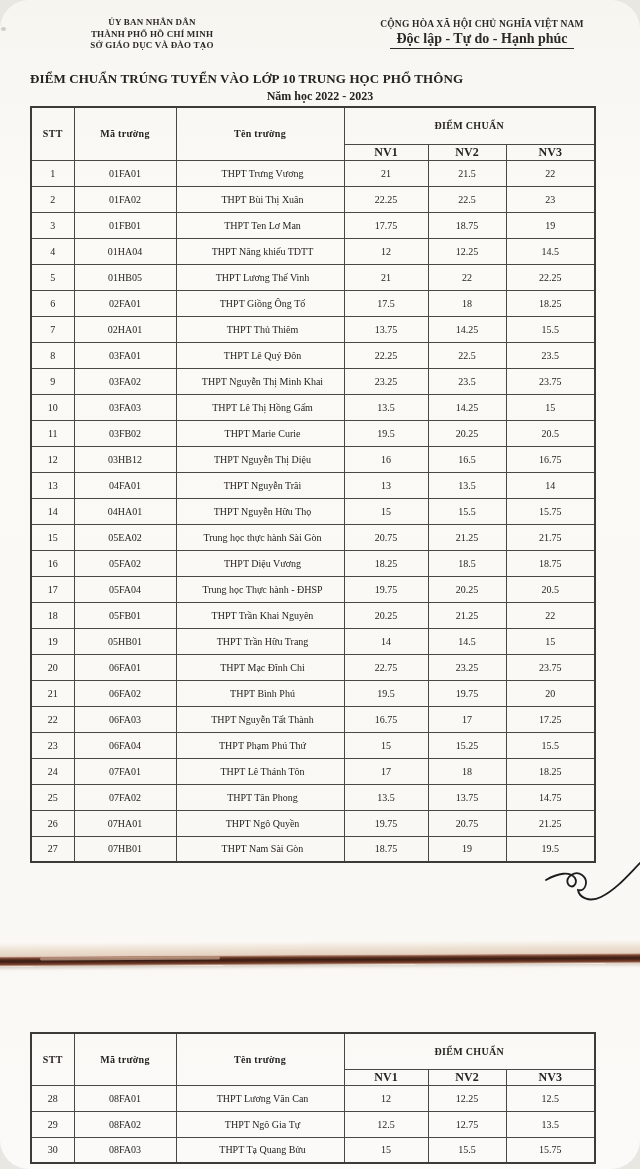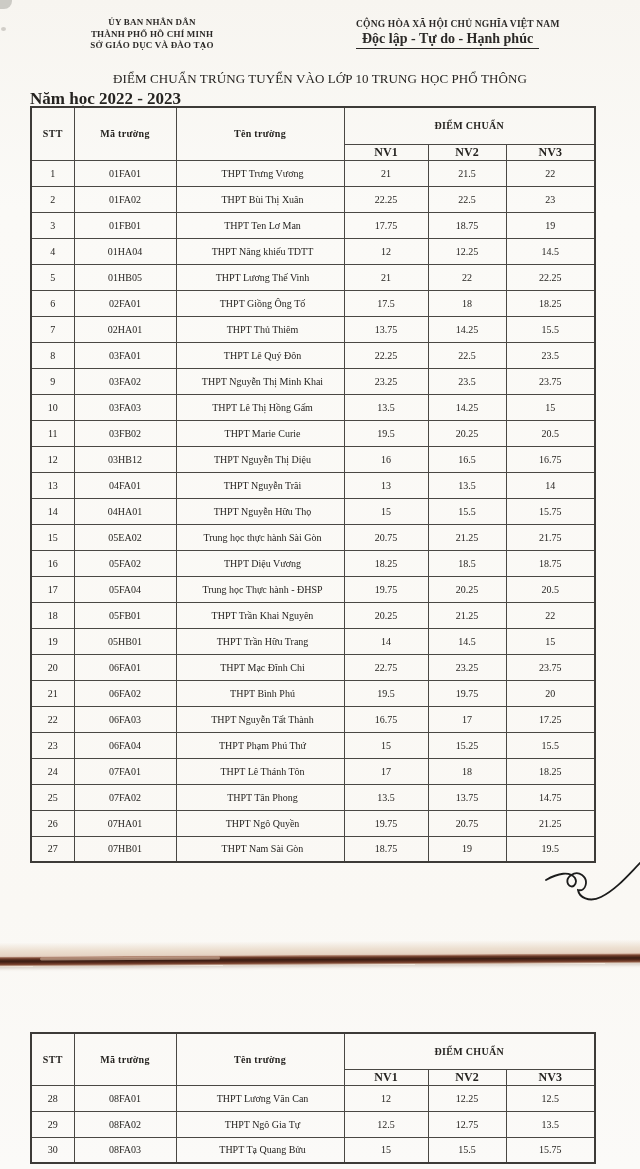--- a/index.html
+++ b/index.html
@@ -5,55 +5,56 @@
   * { margin: 0; padding: 0; box-sizing: border-box; }
   html, body { background: #e9e7e2; }
   .page {
     position: relative;
     width: 640px;
     height: 1169px;
     background: linear-gradient(180deg, #f7f5f0 0%, #fbfaf7 18%, #faf8f4 78%, #fbfaf8 100%);
     font-family: "Liberation Serif", "DejaVu Serif", serif;
     color: #222;
     overflow: hidden;
+    border-radius: 29px;
   }
   
   .corner-smudge {
     position: absolute; left: 0; top: 0; width: 12px; height: 9px;
     background: #a9a7a2; opacity: .55; border-bottom-right-radius: 8px;
   }
   .edge-dot { position: absolute; left: 1px; top: 27px; width: 5px; height: 4px;
     background: #b7b4ae; opacity: .6; border-radius: 50%; }
 
   
   .issuer {
     position: absolute; left: 38px; top: 17px; width: 228px;
     text-align: center; font-weight: bold; font-size: 9px; line-height: 11.5px;
     color: #2c2a28; letter-spacing: .2px;
   }
   .republic {
-    position: absolute; left: 356px; top: 19px; width: 268px;
-    color: #2c2a28;
+    position: absolute; left: 348px; top: 19px; width: 268px;
+    text-align: center; color: #2c2a28;
   }
   .republic .line1 { font-weight: bold; font-size: 9.5px; letter-spacing: .2px; }
   .republic .motto {
     display: inline-block; margin-top: 2px; font-weight: bold; font-size: 14px;
     padding: 0 6px 1px 6px; border-bottom: 1px solid #2c2a28;
   }
   .dateline {
     position: absolute; left: 352px; top: 57px; width: 276px;
     text-align: center; font-style: italic; font-weight: bold; font-size: 10px; color: #2f2d2a;
   }
   .doc-title {
     position: absolute; left: 30px; top: 71px; width: 580px;
-    text-align: center; font-weight: normal; font-size: 13px; letter-spacing: .1px; color: #252320;
+    text-align: left; font-weight: bold; font-size: 13px; letter-spacing: .1px; color: #252320;
   }
   .doc-subtitle {
     position: absolute; left: 30px; top: 89px; width: 580px;
-    text-align: left; font-weight: bold; font-size: 17px; color: #252320;
+    text-align: center; font-weight: bold; font-size: 12px; color: #252320;
   }
 
   
   table.score-table {
     position: absolute; left: 30px; width: 564px;
     border-collapse: collapse; table-layout: fixed;
     background: transparent;
   }
   table.score-table th, table.score-table td {
     border: 1px solid #4a4844; font-size: 10px; color: #262421;

